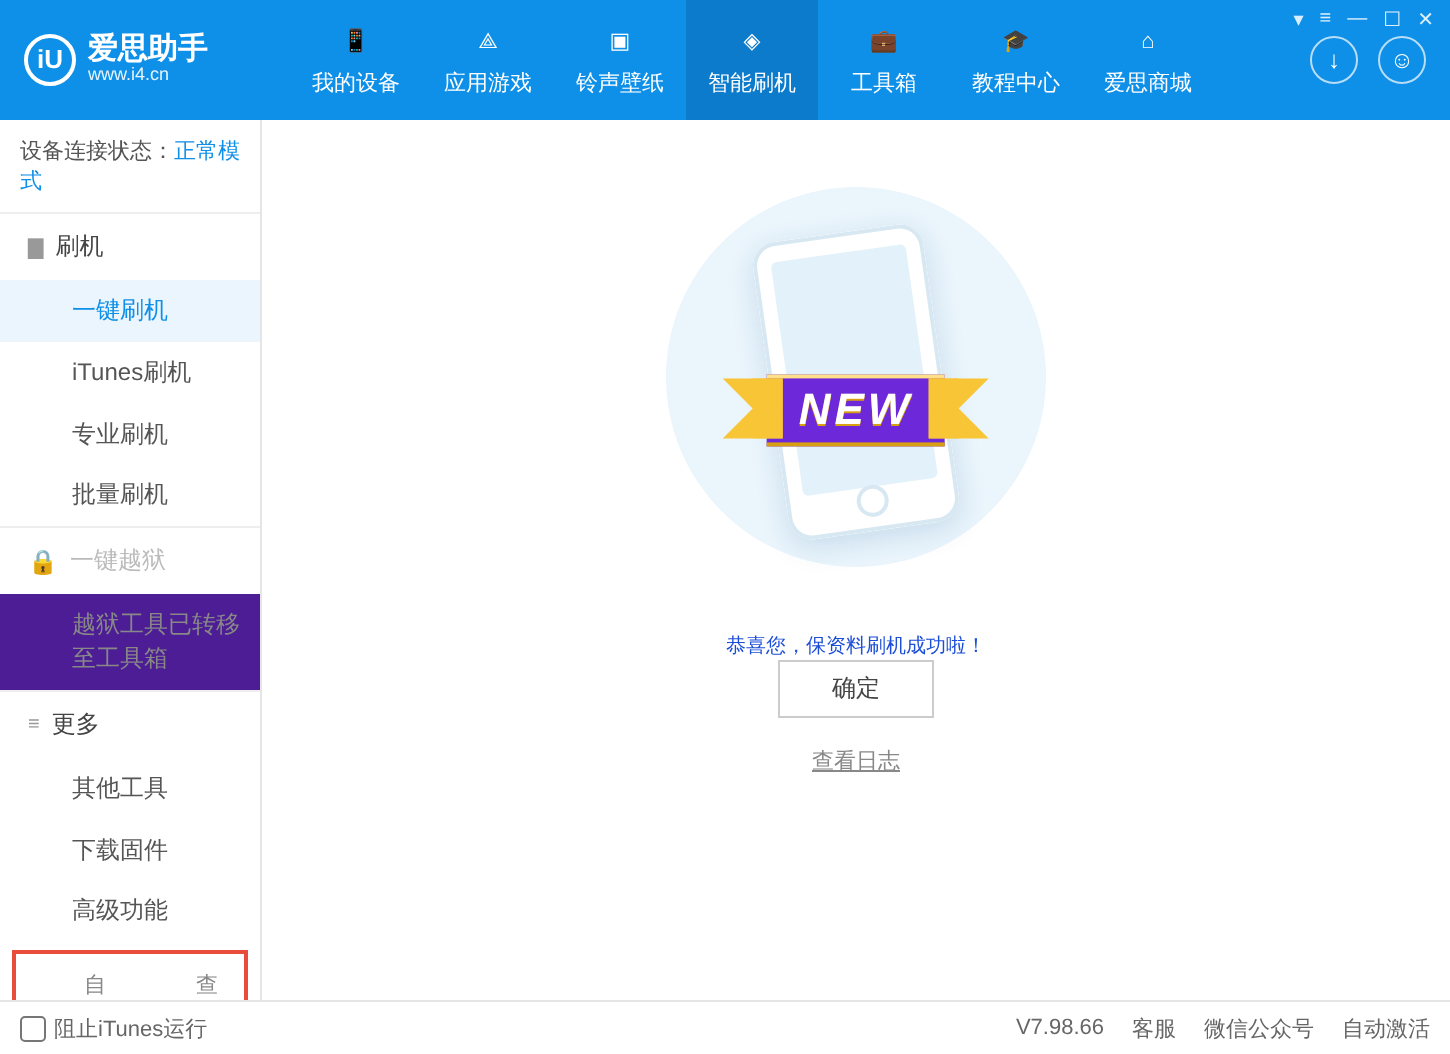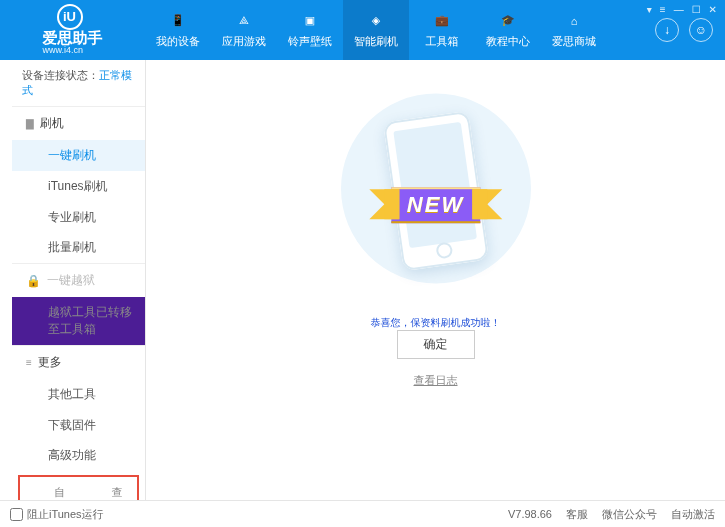--- a/index.html
+++ b/index.html
@@ -1,34 +1,34 @@
 <!DOCTYPE html>
 <html><head>
 <meta charset="utf-8">
 <style>
 * { margin: 0; padding: 0; box-sizing: border-box; font-family: "Microsoft YaHei", Arial, sans-serif; }
 body { background: #fff; width: 725px; height: 527px; overflow: hidden; position: relative; }
 
 .header { background: #0e8fe8; height: 60px; display: flex; align-items: center; color: #fff; position: relative; }
-.logo-area { display: flex; align-items: center; padding: 0 12px; width: 145px; flex-direction: column; }
+.logo-area { display: flex; align-items: flex-start; padding: 0 12px; width: 145px; }
 .logo-badge { width: 26px; height: 26px; border: 2px solid #fff; border-radius: 50%; display: flex; align-items: center; justify-content: center; font-weight: bold; font-size: 13px; margin-right: 6px; }
 .logo-text { line-height: 1.1; }
 .logo-title { font-size: 15px; font-weight: bold; }
 .logo-url { font-size: 9px; opacity: .9; }
 .nav { display: flex; height: 100%; }
 .nav-item { width: 66px; display: flex; flex-direction: column; align-items: center; justify-content: center; font-size: 11px; gap: 4px; cursor: pointer; }
 .nav-item.active { background: #0c7bcb; }
 .nav-icon { width: 18px; height: 18px; display: flex; align-items: center; justify-content: center; }
 .hdr-right { margin-left: auto; display: flex; align-items: center; gap: 10px; padding-right: 12px; height: 100%; }
 .circle-btn { width: 24px; height: 24px; border: 1.5px solid rgba(255,255,255,.7); border-radius: 50%; display: flex; align-items: center; justify-content: center; cursor: pointer; font-size: 12px; }
 .win-ctrl { position: absolute; top: 4px; right: 8px; display: flex; gap: 8px; font-size: 10px; opacity: .85; }
 .win-ctrl span { cursor: pointer; }
 
 .body-area { display: flex; height: 443px; }
-.sidebar { width: 146px; border-right: 1px solid #e5e5e5; display: flex; flex-direction: column; font-size: 12px; padding-left: 12px; }
+.sidebar { width: 131px; border-right: 1px solid #e5e5e5; display: flex; flex-direction: column; font-size: 12px; }
 .status-row { padding: 8px 10px; color: #555; font-size: 11px; }
 .status-val { color: #0e8fe8; }
 .sb-group { border-top: 1px solid #eee; }
 .sb-head { display: flex; align-items: center; gap: 6px; padding: 8px 14px; color: #444; }
 .sb-head .chev { color: #999; font-size: 10px; }
 .sb-item { padding: 7px 10px 7px 36px; color: #555; cursor: pointer; line-height: 1.4; }
 .sb-item.active { background: #eaf5fd; color: #0e8fe8; }
 .sb-item.sub { background: #4c1d95; color: #888; }
 .sb-head.lock { color: #bbb; }
 
@@ -38,21 +38,21 @@
 .device-block { padding: 6px 10px 10px; font-size: 11px; }
 .dev-name { color: #0e8fe8; display: flex; align-items: center; gap: 4px; }
 
 .main { flex: 1; position: relative; display: flex; flex-direction: column; align-items: center; }
 .illus { margin-top: 48px; width: 220px; height: 180px; position: relative; }
 .bg-circle { position: absolute; left: 50%; top: 50%; width: 190px; height: 190px; background: #eaf5fc; border-radius: 50%; transform: translate(-50%,-55%); }
 .phone { position: absolute; left: 50%; top: 46%; transform: translate(-50%,-50%) rotate(-8deg); width: 86px; height: 150px; background: #fff; border-radius: 12px; box-shadow: 0 4px 14px rgba(0,80,140,.15), inset 0 0 0 2px #d8e8f2; }
 .phone::before { content:""; position: absolute; top: 10px; left: 9px; right: 9px; bottom: 22px; background: #e3f1fa; border-radius: 3px; }
 .phone::after { content:""; position: absolute; bottom: 7px; left: 50%; transform: translateX(-50%); width: 12px; height: 12px; border: 2px solid #d8e8f2; border-radius: 50%; }
 .ribbon-wrap { position:absolute; left:50%; top:50%; transform:translate(-50%,-30%); }
-.ribbon { background: #8b5cf6; color: #fff; font-weight: 800; font-size: 22px; letter-spacing: 2px; padding: 3px 16px; position: relative; font-style: italic; text-shadow: 0 1px 0 #d99f12; border-top: 2px solid #ffe08a; border-bottom: 2px solid #d99f12; }
+.ribbon { background: #6d28d9; color: #fff; font-weight: 800; font-size: 22px; letter-spacing: 2px; padding: 3px 16px; position: relative; font-style: italic; text-shadow: 0 1px 0 #d99f12; border-top: 2px solid #ffe08a; border-bottom: 2px solid #d99f12; }
 .ribbon::before, .ribbon::after { content:""; position:absolute; top:0; width:0; height:0; border: 15px solid #f8c537; }
 .ribbon::before { left:-22px; border-left-color: transparent; }
 .ribbon::after { right:-22px; border-right-color: transparent; }
 
 .success-text { margin-top: 28px; font-size: 10px; color: #1d4ed8; }
 .confirm-btn { border: 1px solid #ccc; background: #fff; padding: 5px 26px; font-size: 12px; color: #444; cursor: pointer; }
 .log-link { margin-top: 14px; font-size: 11px; color: #888; text-decoration: underline; cursor: pointer; }
 
 .footer { position: absolute; bottom: 0; left: 0; right: 0; height: 24px; border-top: 1px solid #e5e5e5; display: flex; align-items: center; font-size: 11px; color: #666; padding: 13px 10px; gap: 14px; background: #fff; }
 .footer .spacer { flex: 1; }

